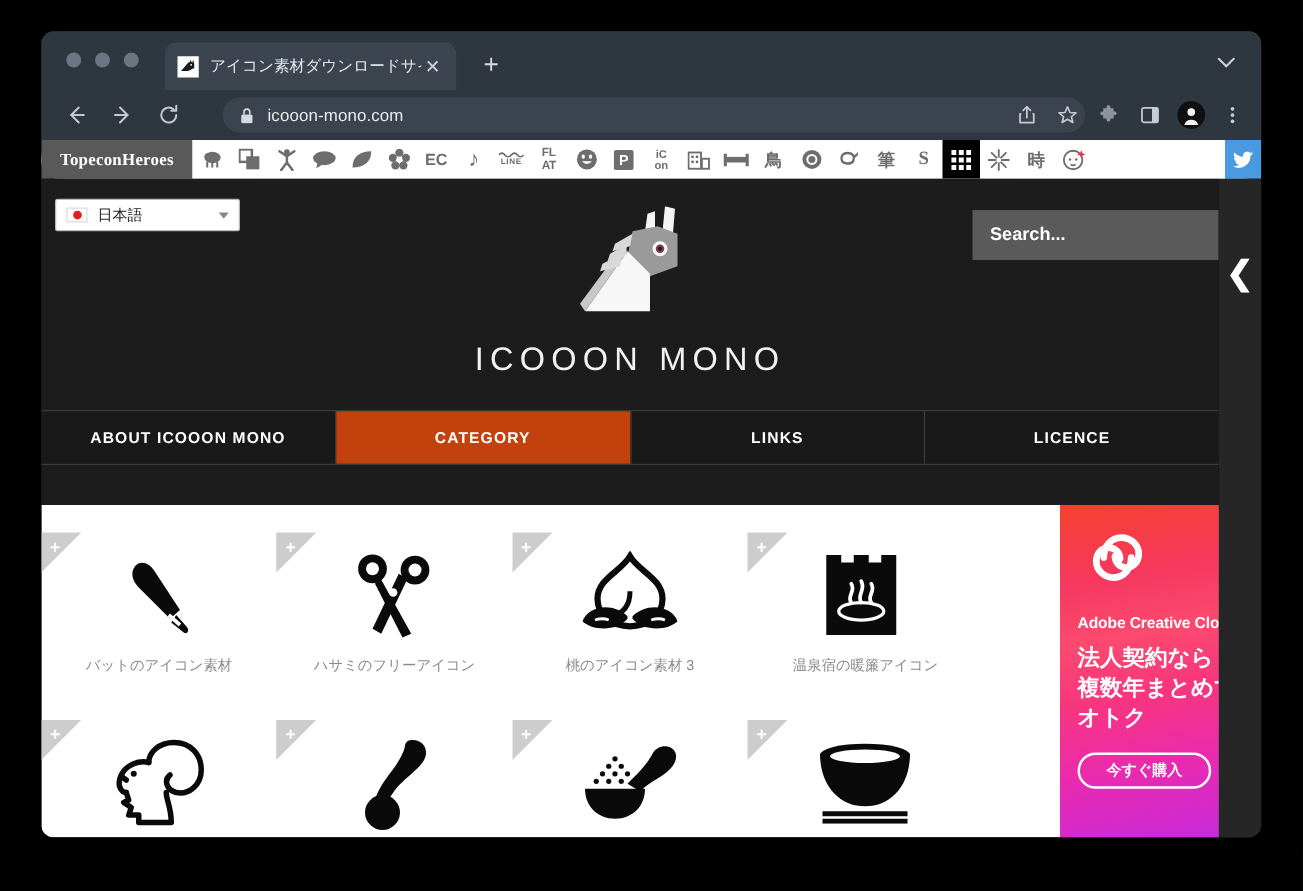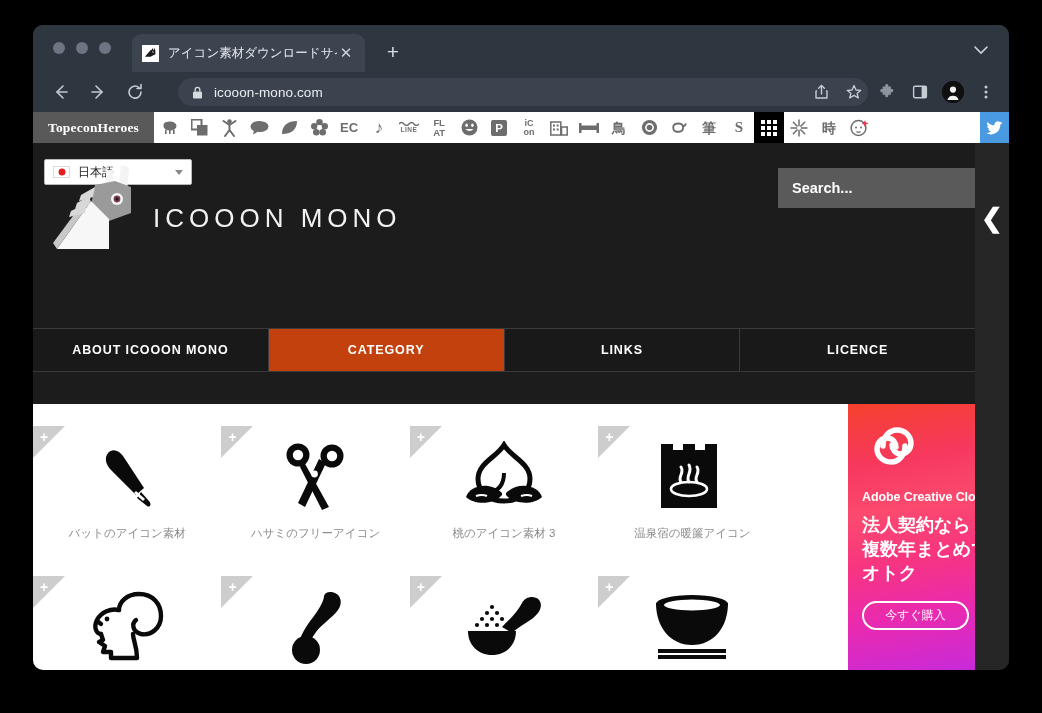--- a/index.html
+++ b/index.html
@@ -240,21 +240,21 @@
     color: #fff;
     font-family: "Liberation Sans", sans-serif;
     font-weight: bold;
     font-size: 14.5px;
     width: 100%;
   }
   .search-input::placeholder { color: #fff; opacity: 1; }
   .logo-wrap {
     position: absolute;
     left: 0; right: 0; top: 22px;
-    display: flex; flex-direction: row;
+    display: flex; flex-direction: column;
     align-items: center;
   }
   .logo-title {
     margin-top: 12px;
     color: #f2f2f2;
     font-size: 26px;
     letter-spacing: 5px;
     font-weight: 400;
   }
 
@@ -351,21 +351,21 @@
     line-height: 1.32;
     white-space: nowrap;
   }
   .ad-cta {
     margin-top: 16px;
     width: 107px; height: 29px;
     border: 2px solid #fff;
     border-radius: 15px;
     display: flex; align-items: center; justify-content: center;
     font-size: 12px;
-    font-weight: normal;
+    font-weight: bold;
     color: #fff;
   }
 
   
   .side-rail {
     position: absolute;
     right: 0; top: 31px;
     width: 34px; bottom: 0;
     background: #262626;
     display: flex;

